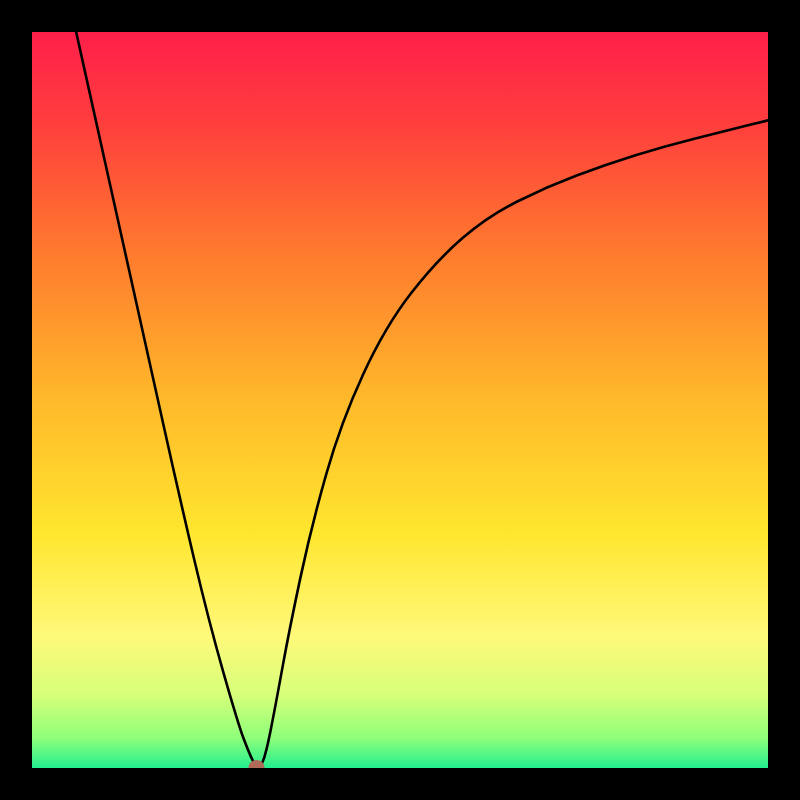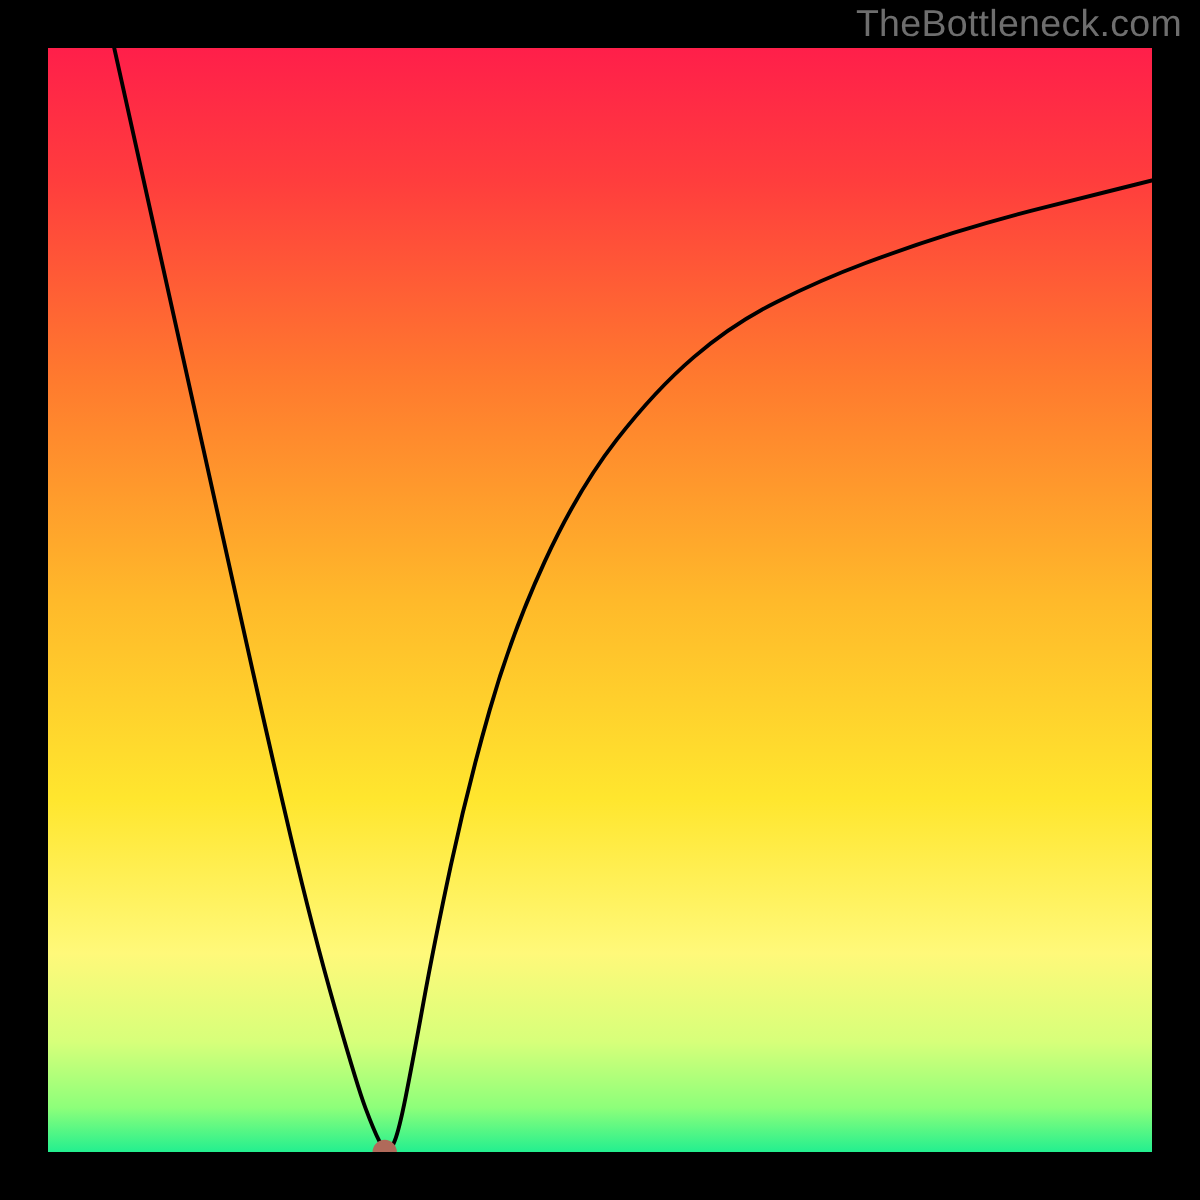--- a/index.html
+++ b/index.html
@@ -35,21 +35,20 @@
     letter-spacing: 0.2px;
     z-index: 5;
   }
   svg { display: block; }
 </style>
 </head>
 <body>
 
 <div class="frame">
 
-  <div class="watermark">TheBottleneck.com</div>
 
   <div class="plot-area">
     <svg id="chart-svg" width="736" height="736" viewBox="0 0 736 736" preserveAspectRatio="none">
       <defs>
         <linearGradient id="bg-grad" x1="0" y1="0" x2="0" y2="1">
             <stop offset="0.0%" stop-color="#ff1f4a"></stop>
             <stop offset="12.0%" stop-color="#ff3d3d"></stop>
             <stop offset="30.0%" stop-color="#ff7a2e"></stop>
             <stop offset="50.0%" stop-color="#ffb92a"></stop>
             <stop offset="68.0%" stop-color="#ffe62e"></stop>

